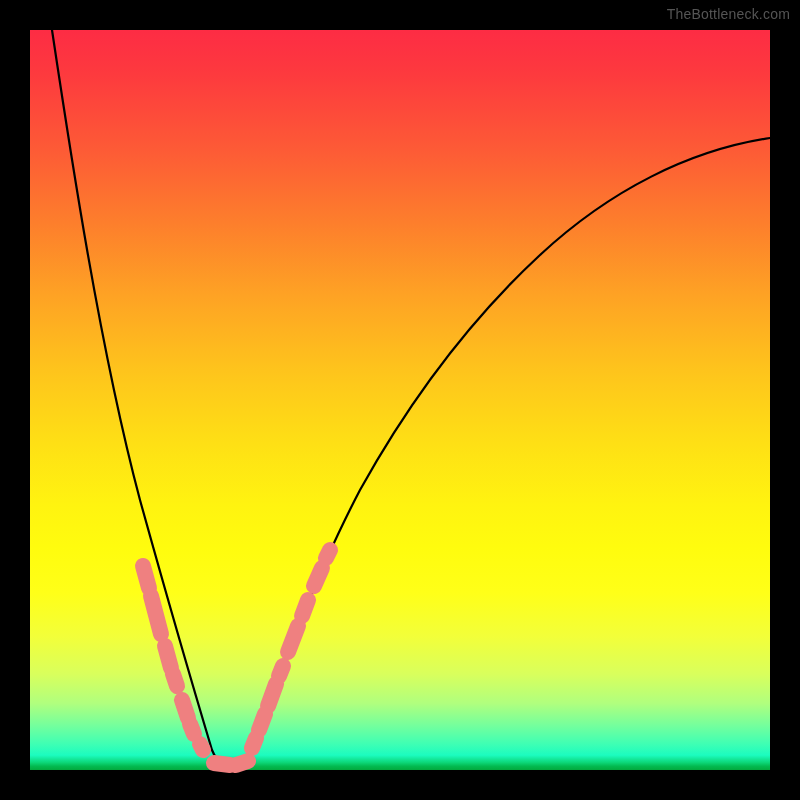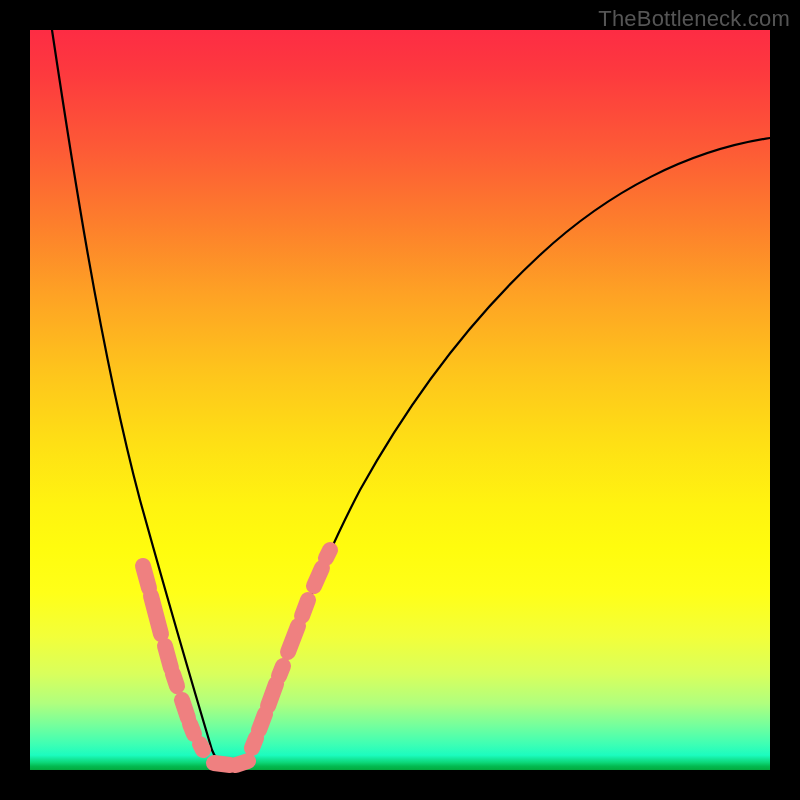--- a/index.html
+++ b/index.html
@@ -45,21 +45,21 @@
       #0cd677 99%,
       #03b94f 99.5%,
       #02a93d 100%
     );
   }
   .watermark {
     position: absolute;
     top: 6px;
     right: 10px;
     color: #555;
-    font-size: 22px;
+    font-size: 14px;
     font-weight: 500;
     letter-spacing: 0.2px;
     user-select: none;
   }
   svg.curve {
     position: absolute;
     left: 0;
     top: 0;
     width: 740px;
     height: 740px;

